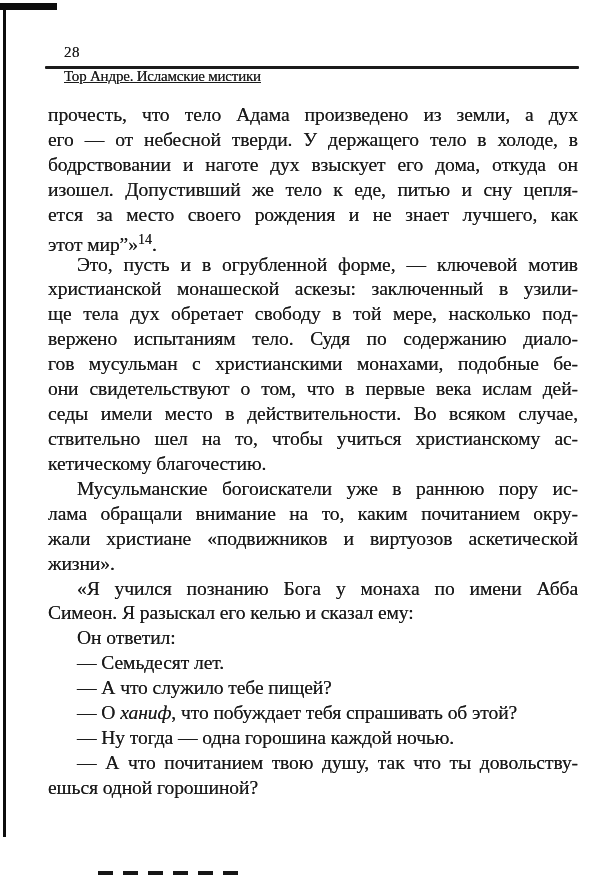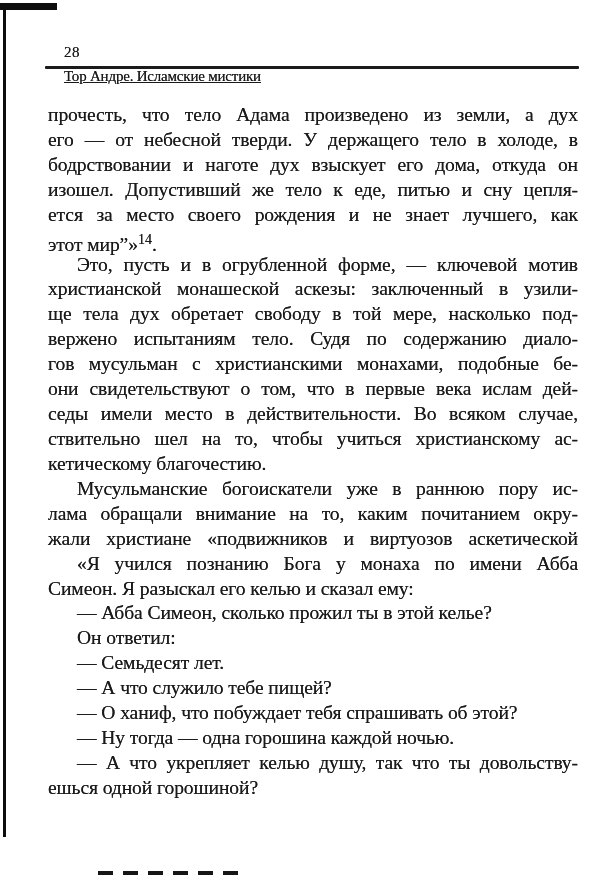--- a/index.html
+++ b/index.html
@@ -25,21 +25,21 @@
     position:absolute;left:48px;top:103px;width:530px;
     text-shadow:0 0 0.5px rgba(25,25,25,0.8);
   }
   .line{
     font-size:19.6px;line-height:24.93px;height:24.93px;
     white-space:nowrap;letter-spacing:-0.1px;
   }
   .line.just{text-align:justify;text-align-last:justify;white-space:normal;}
   .line.last{text-align:left;}
   .line.ind{padding-left:29px;}
-  .seg-italic{}
+  .seg-italic{font-style:italic;}
   .seg-sup{font-size:14px;vertical-align:7px;letter-spacing:0;}
   
   .art-topbar{position:absolute;left:0;top:3px;width:57px;height:7px;background:#0d0d0d;}
   .art-leftline{position:absolute;left:3px;top:3px;width:3px;height:834px;background:#0d0d0d;}
   .art-dashes{
     position:absolute;left:98px;top:871px;width:150px;height:4px;
     background:repeating-linear-gradient(90deg,#161616 0 15px,transparent 15px 25px);
   }
 </style>
 </head>
@@ -72,40 +72,38 @@
       <div class="line just"><span>гов мусульман с христианскими монахами, подобные бе-</span></div>
       <div class="line just"><span>они свидетельствуют о том, что в первые века ислам дей-</span></div>
       <div class="line just"><span>седы имели место в действительности. Во всяком случае,</span></div>
       <div class="line just"><span>ствительно шел на то, чтобы учиться христианскому ас-</span></div>
       <div class="line last"><span>кетическому благочестию.</span></div>
     </div>
     <div>
       <div class="line just ind"><span>Мусульманские богоискатели уже в раннюю пору ис-</span></div>
       <div class="line just"><span>лама обращали внимание на то, каким почитанием окру-</span></div>
       <div class="line just"><span>жали христиане «подвижников и виртуозов аскетической</span></div>
+      <div class="line last"><span>жизни».</span></div>
     </div>
     <div>
       <div class="line just ind"><span>«Я учился познанию Бога у монаха по имени Абба</span></div>
       <div class="line last"><span>Симеон. Я разыскал его келью и сказал ему:</span></div>
-    </div>
-    <div>
-      <div class="line last ind"><span>— Абба Симеон, сколько прожил ты в этой келье?</span></div>
     </div>
     <div>
       <div class="line last ind"><span>Он ответил:</span></div>
     </div>
     <div>
       <div class="line last ind"><span>— Семьдесят лет.</span></div>
     </div>
     <div>
       <div class="line last ind"><span>— А что служило тебе пищей?</span></div>
     </div>
     <div>
       <div class="line last ind"><span>— О </span><span class="seg-italic">ханиф</span><span>, что побуждает тебя спрашивать об этой?</span></div>
     </div>
     <div>
       <div class="line last ind"><span>— Ну тогда — одна горошина каждой ночью.</span></div>
     </div>
     <div>
-      <div class="line just ind"><span>— А что укрепляет келью душу, так что ты довольству-</span></div>
+      <div class="line just ind"><span>— А что почитанием твою душу, так что ты довольству-</span></div>
       <div class="line last"><span>ешься одной горошиной?</span></div>
     </div>
   </div>
 
 </body></html>

